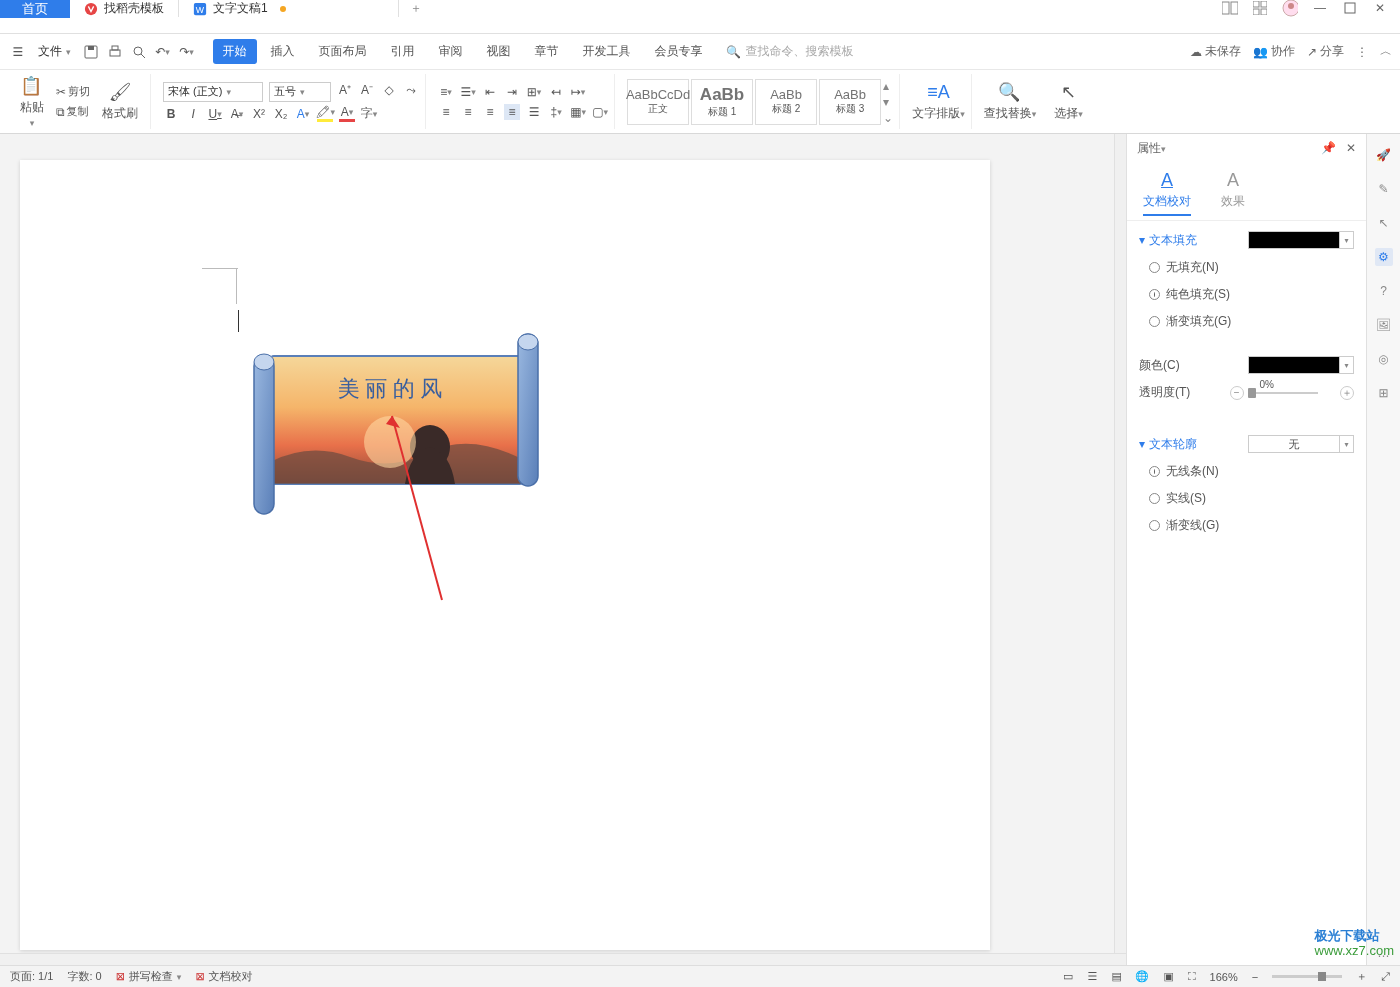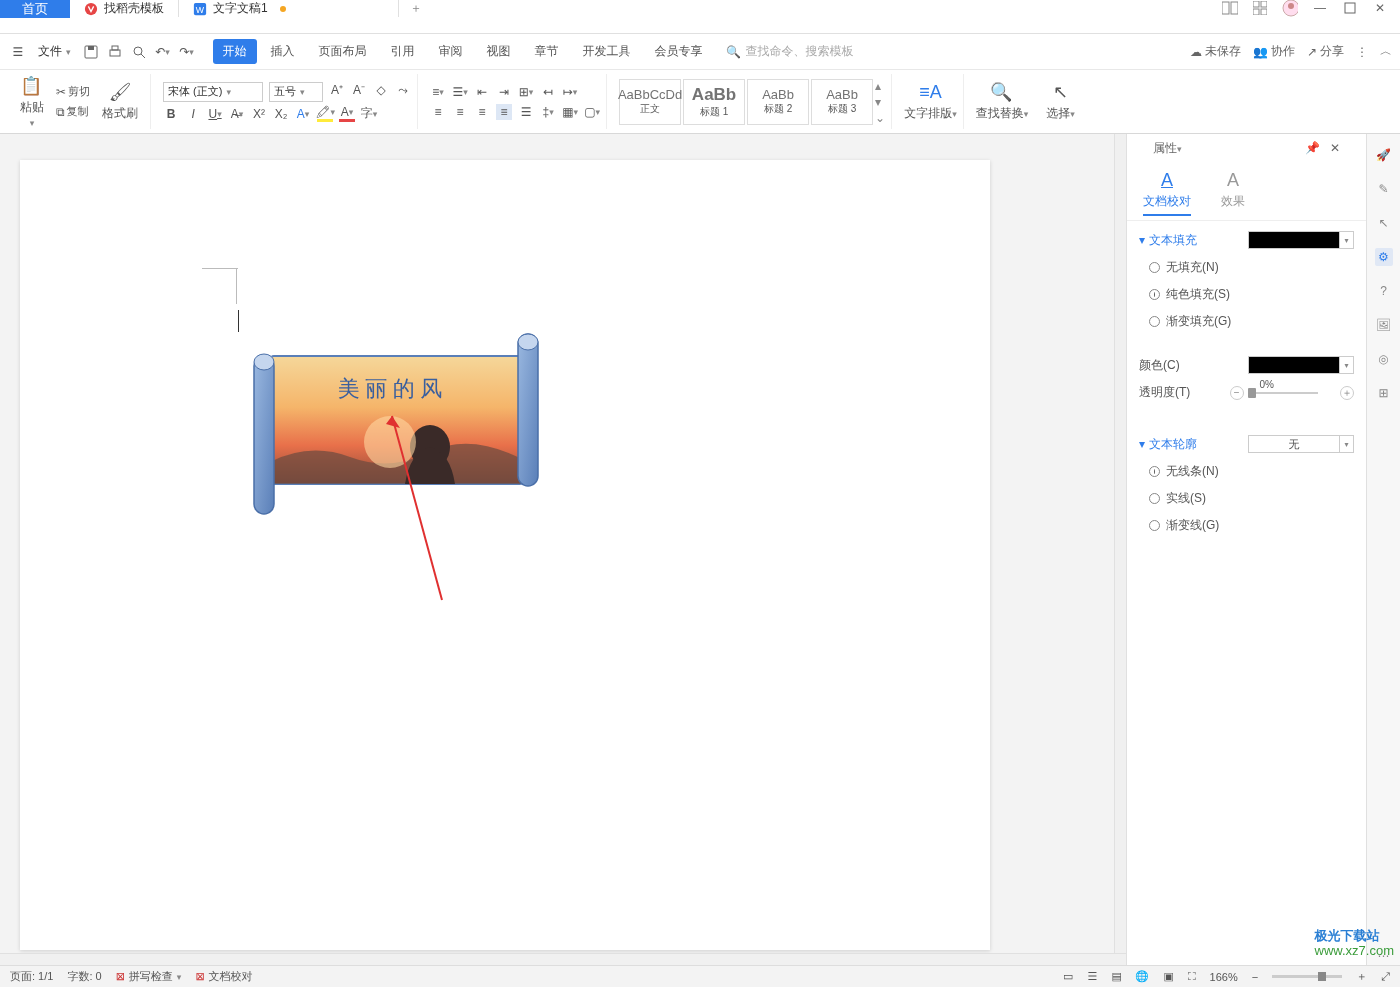--- a/index.html
+++ b/index.html
@@ -38,21 +38,21 @@
   .styles{display:flex;gap:2px;height:100%;align-items:center}
   .style-box{border:1px solid #ddd;height:46px;width:62px;display:flex;flex-direction:column;align-items:center;justify-content:center;font-size:10px;color:#555}
   .style-box .p{font-size:13px;color:#737373}
   .style-box.big .p{font-size:17px;font-weight:bold}
   .main{position:absolute;top:134px;left:0;right:0;bottom:22px;display:flex}
   .canvas-wrap{flex:1;background:#f3f3f3;position:relative;overflow:hidden}
   .page{position:absolute;left:20px;top:26px;width:970px;height:790px;background:#fff;box-shadow:0 1px 4px rgba(0,0,0,0.15)}
   .cursor{position:absolute;left:218px;top:150px;width:1px;height:22px;background:#333}
   .scroll-shape{position:absolute;left:230px;top:172px;width:294px;height:186px}
   .sidepanel{width:240px;background:#fff;border-left:1px solid #e0e0e0;display:flex;flex-direction:column}
-  .sp-head{height:28px;display:flex;align-items:center;padding:0 26px;justify-content:space-between;color:#666}
+  .sp-head{height:28px;display:flex;align-items:center;padding:0 10px;justify-content:space-between;color:#666}
   .sp-tabs{display:flex;gap:30px;padding:4px 16px;border-bottom:1px solid #eee}
   .sp-tab{display:flex;flex-direction:column;align-items:center;gap:2px;padding:4px 0;color:#999}
   .sp-tab.active{color:#2f7dea;border-bottom:2px solid #2f7dea}
   .sp-tab .ti{font-size:18px}
   .sp-body{padding:10px 12px;display:flex;flex-direction:column;gap:10px;color:#555}
   .sp-sec{color:#2f7dea;font-size:12px;display:flex;align-items:center;gap:4px}
   .sp-row{display:flex;align-items:center;justify-content:space-between;gap:8px}
   .radio{display:flex;align-items:center;gap:6px;padding-left:10px}
   .radio .r{width:11px;height:11px;border:1px solid #888;border-radius:50%;display:inline-flex;align-items:center;justify-content:center}
   .radio .r.sel::after{content:"";width:5px;height:5px;background:#555;border-radius:50%}
@@ -213,21 +213,21 @@
       <span class="bi">🖌</span>
       <span>格式刷</span>
     </div>
   </div>
   <div class="rgroup">
     <div class="icrow">
       <span class="sel" style="width:100px">
           <span>宋体 (正文)</span>
           <span class="dd">▾</span>
         </span>
-      <span class="sel" style="width:54px">
+      <span class="sel" style="width:62px">
           <span>五号</span>
           <span class="dd">▾</span>
         </span>
       <span class="ico">A⁺</span>
       <span class="ico">A⁻</span>
       <span class="ico">◇</span>
       <span class="ico">⤳</span>
     </div>
     <div class="icrow">
       <span class="ico b">B</span>

